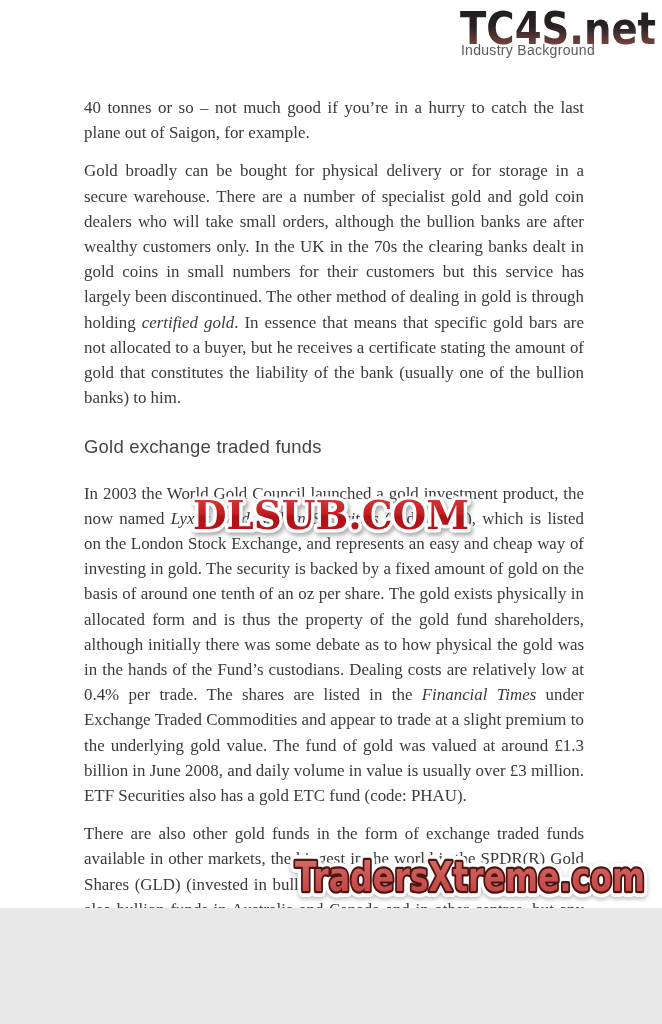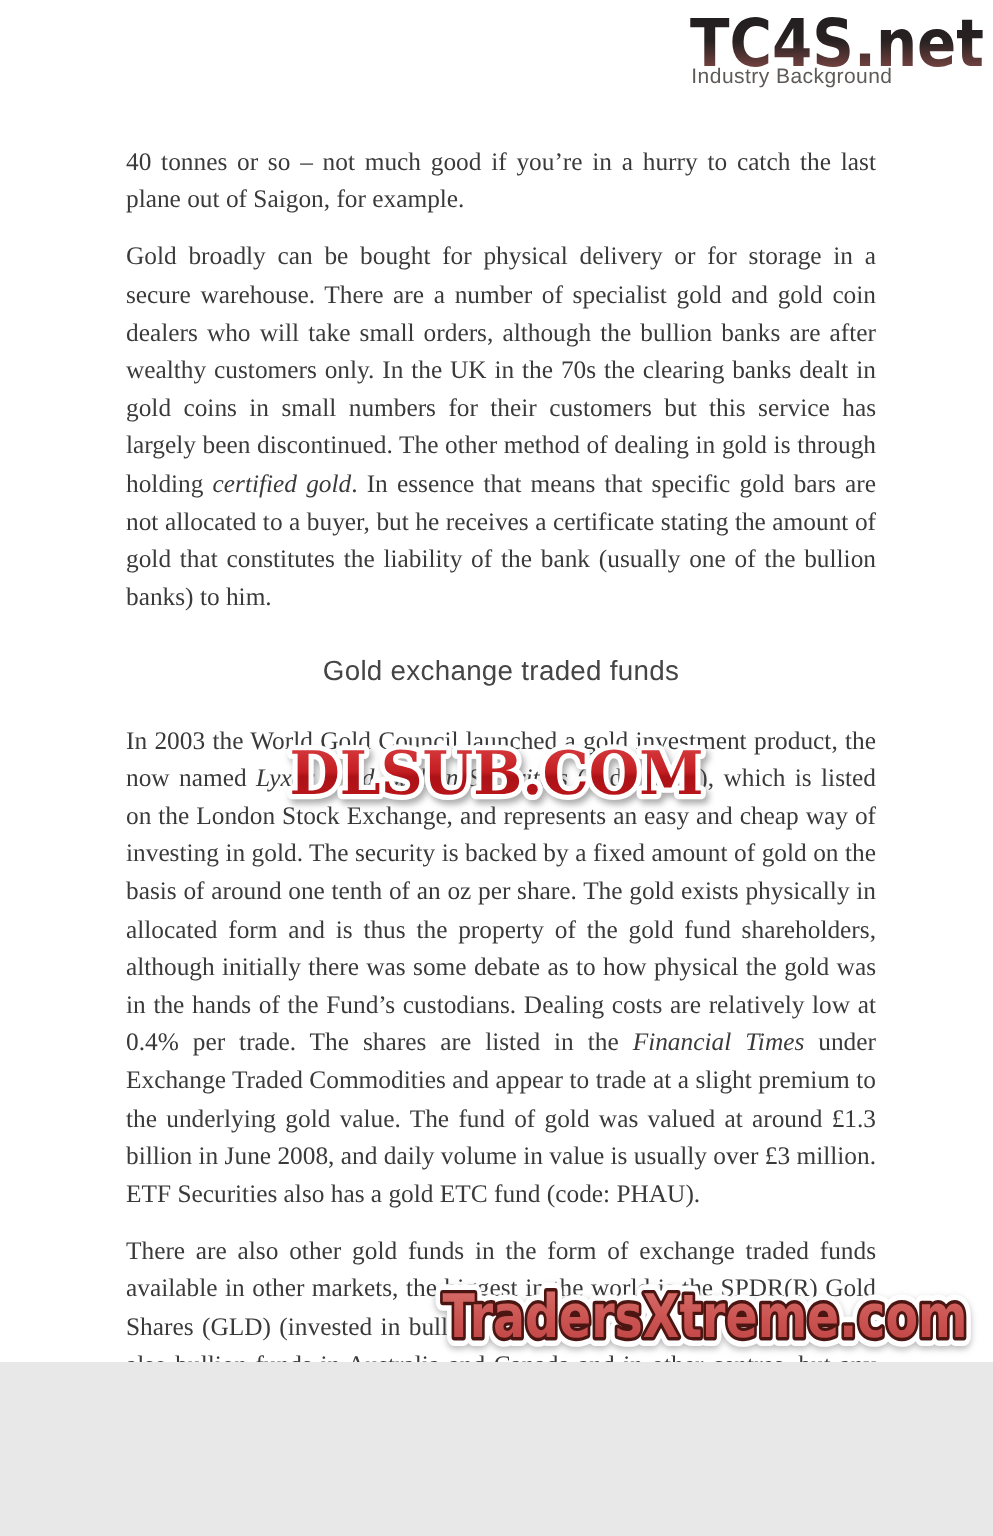--- a/index.html
+++ b/index.html
@@ -41,21 +41,21 @@
   }
   .content p{margin:0 0 13px 0;}
   .content em{}
   .content h2{
     font-family:"Liberation Sans", sans-serif;
     font-weight:400;
     font-size:18.5px;
     color:#454545;
     letter-spacing:0.2px;
     margin:24px 0 21px 0;
-    text-align:center;
+    text-align:left;
   }
 
   
   .watermark{
     position:absolute;
     left:50%;top:484px;
     transform:translateX(-50%);
     filter:drop-shadow(2px 3px 2px rgba(70,70,70,0.45));
     pointer-events:none;
   }

